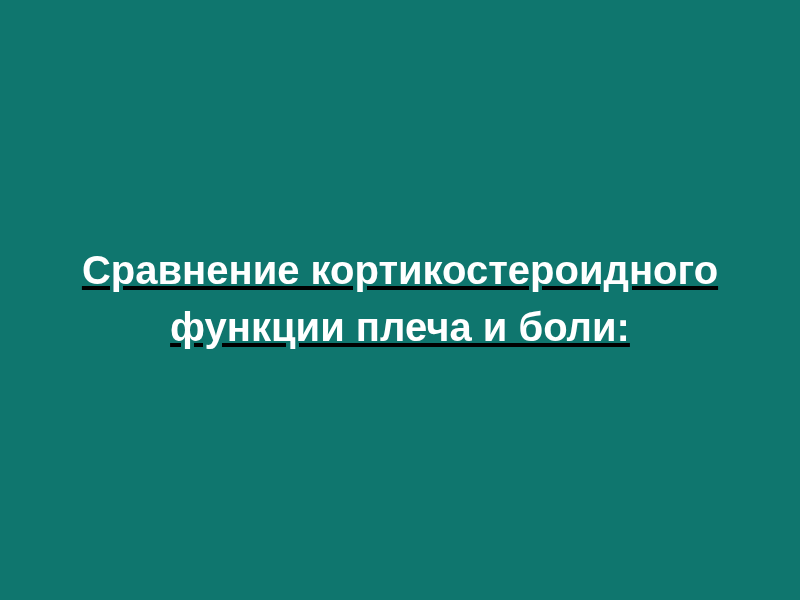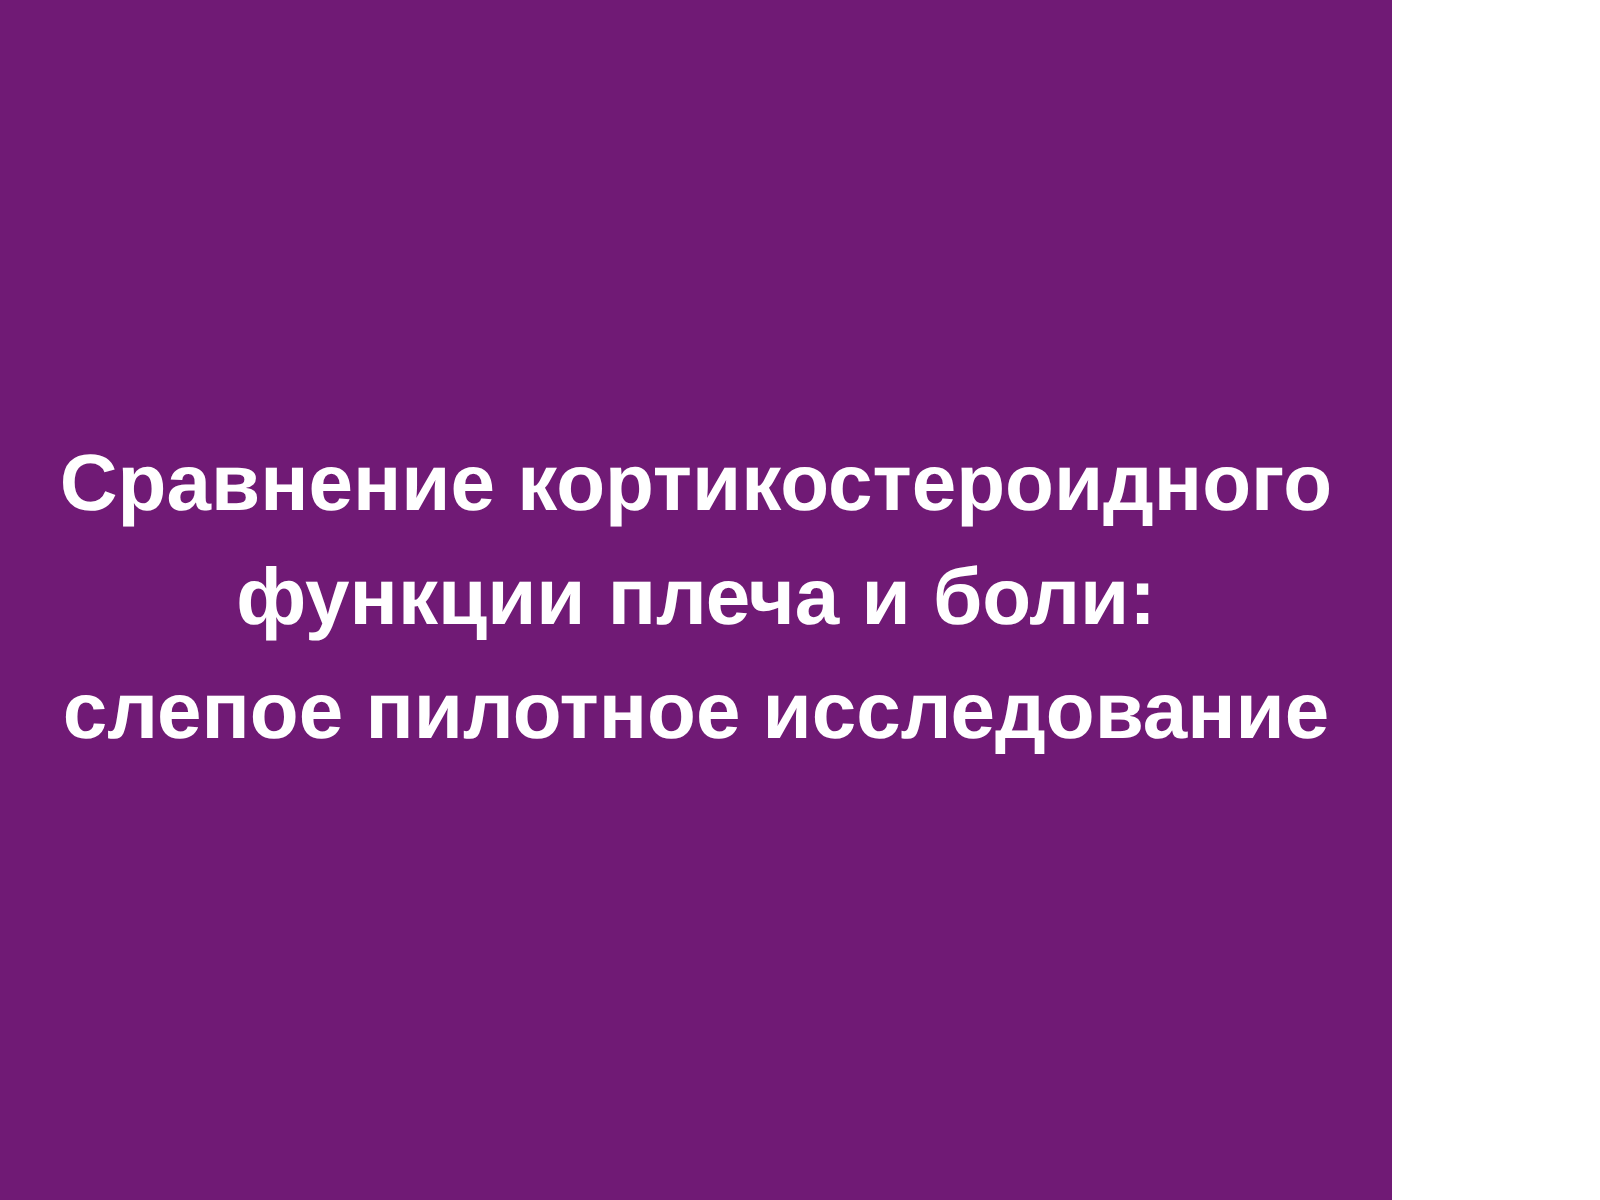--- a/index.html
+++ b/index.html
@@ -11,26 +11,27 @@
   body {
     width: 800px;
     height: 600px;
     overflow: hidden;
     font-family: "Liberation Sans", "DejaVu Sans", sans-serif;
   }
 
   #title-card {
     position: relative;
     box-sizing: border-box;
-    width: 696px;
+    width: 800px;
     height: 600px;
-    background: #701a75;
+    background: #0f766e;
     display: flex;
     align-items: center;
     justify-content: center;
+    text-decoration: underline;
   }
 
   #title-block {
     width: 640px;
     margin: 0;
     padding: 0;
     
     transform: translateY(-1px);
     text-align: center;
   }
@@ -48,16 +49,15 @@
   }
 </style>
 </head>
 <body>
 
 <div id="title-card">
 
   <h1 id="title-block">
     <span class="title-line">Сравнение кортикостероидного</span>
     <span class="title-line">функции плеча и боли:</span>
-    <span class="title-line">слепое пилотное исследование</span>
   </h1>
 
 </div>
 
 </body></html>

